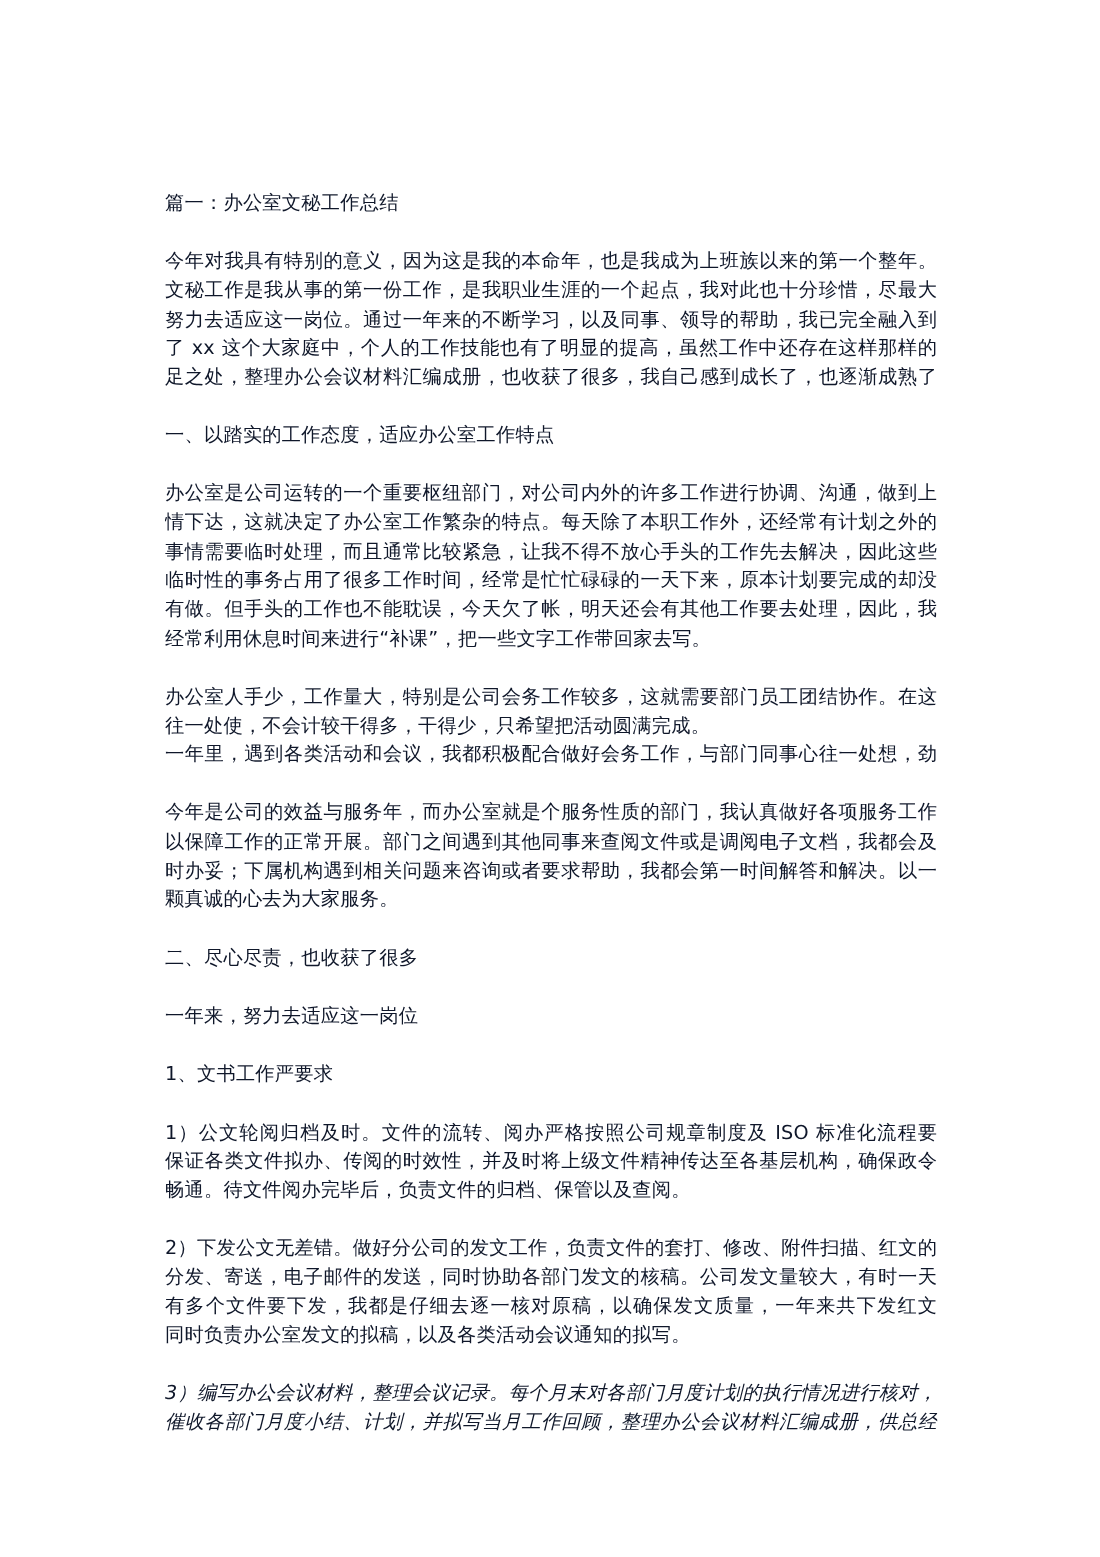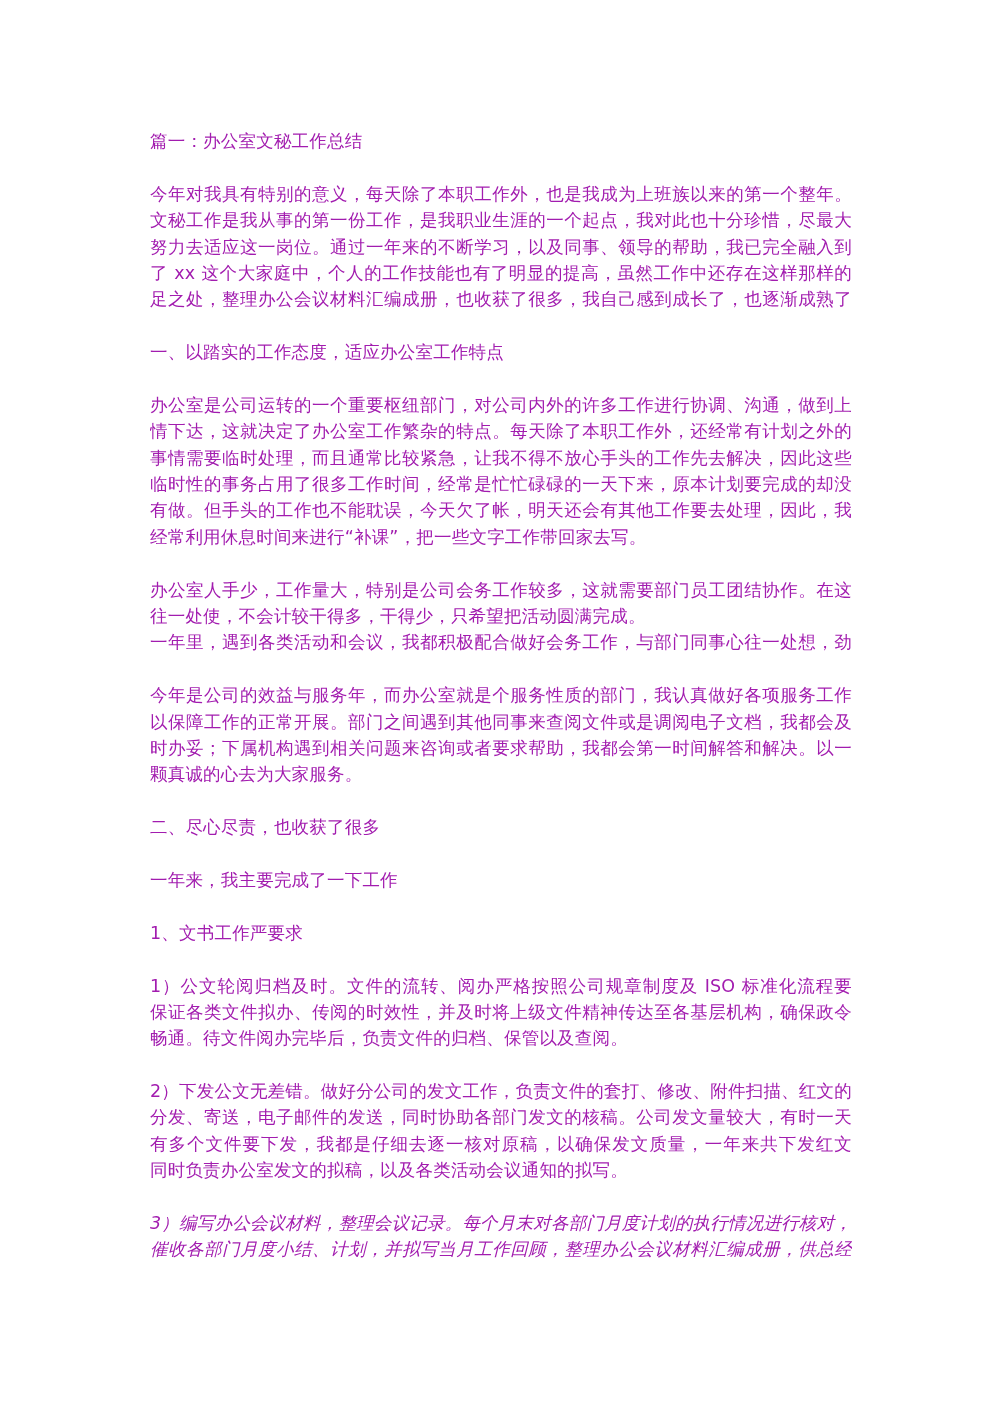--- a/index.html
+++ b/index.html
@@ -37,26 +37,26 @@
   }
   .line.fill {
     text-align: justify;
     text-align-last: justify;
   }
 </style>
 </head>
 <body>
 
 <div class="page" style="background: rgb(255, 255, 255);">
-  <div class="content" style="color: #a21caf;">
+  <div class="content" style="color: #0f172a; margin-top: 44px;">
       <div class="block">
         <div class="line">篇一：办公室文秘工作总结</div>
       </div>
       <div class="block">
-        <div class="line fill">今年对我具有特别的意义，每天除了本职工作外，也是我成为上班族以来的第一个整年。</div>
+        <div class="line fill">今年对我具有特别的意义，因为这是我的本命年，也是我成为上班族以来的第一个整年。</div>
         <div class="line fill">文秘工作是我从事的第一份工作，是我职业生涯的一个起点，我对此也十分珍惜，尽最大</div>
         <div class="line fill">努力去适应这一岗位。通过一年来的不断学习，以及同事、领导的帮助，我已完全融入到</div>
         <div class="line fill">了 xx 这个大家庭中，个人的工作技能也有了明显的提高，虽然工作中还存在这样那样的不</div>
         <div class="line fill">足之处，整理办公会议材料汇编成册，也收获了很多，我自己感到成长了，也逐渐成熟了</div>
       </div>
       <div class="block">
         <div class="line">一、以踏实的工作态度，适应办公室工作特点</div>
       </div>
       <div class="block">
         <div class="line fill">办公室是公司运转的一个重要枢纽部门，对公司内外的许多工作进行协调、沟通，做到上</div>
@@ -74,21 +74,21 @@
       <div class="block">
         <div class="line fill">今年是公司的效益与服务年，而办公室就是个服务性质的部门，我认真做好各项服务工作</div>
         <div class="line fill">以保障工作的正常开展。部门之间遇到其他同事来查阅文件或是调阅电子文档，我都会及</div>
         <div class="line fill">时办妥；下属机构遇到相关问题来咨询或者要求帮助，我都会第一时间解答和解决。以一</div>
         <div class="line">颗真诚的心去为大家服务。</div>
       </div>
       <div class="block">
         <div class="line">二、尽心尽责，也收获了很多</div>
       </div>
       <div class="block">
-        <div class="line">一年来，我主要完成了一下工作</div>
+        <div class="line">一年来，努力去适应这一岗位</div>
       </div>
       <div class="block">
         <div class="line">1、文书工作严要求</div>
       </div>
       <div class="block">
         <div class="line fill">1）公文轮阅归档及时。文件的流转、阅办严格按照公司规章制度及 ISO 标准化流程要求，</div>
         <div class="line fill">保证各类文件拟办、传阅的时效性，并及时将上级文件精神传达至各基层机构，确保政令</div>
         <div class="line">畅通。待文件阅办完毕后，负责文件的归档、保管以及查阅。</div>
       </div>
       <div class="block">

